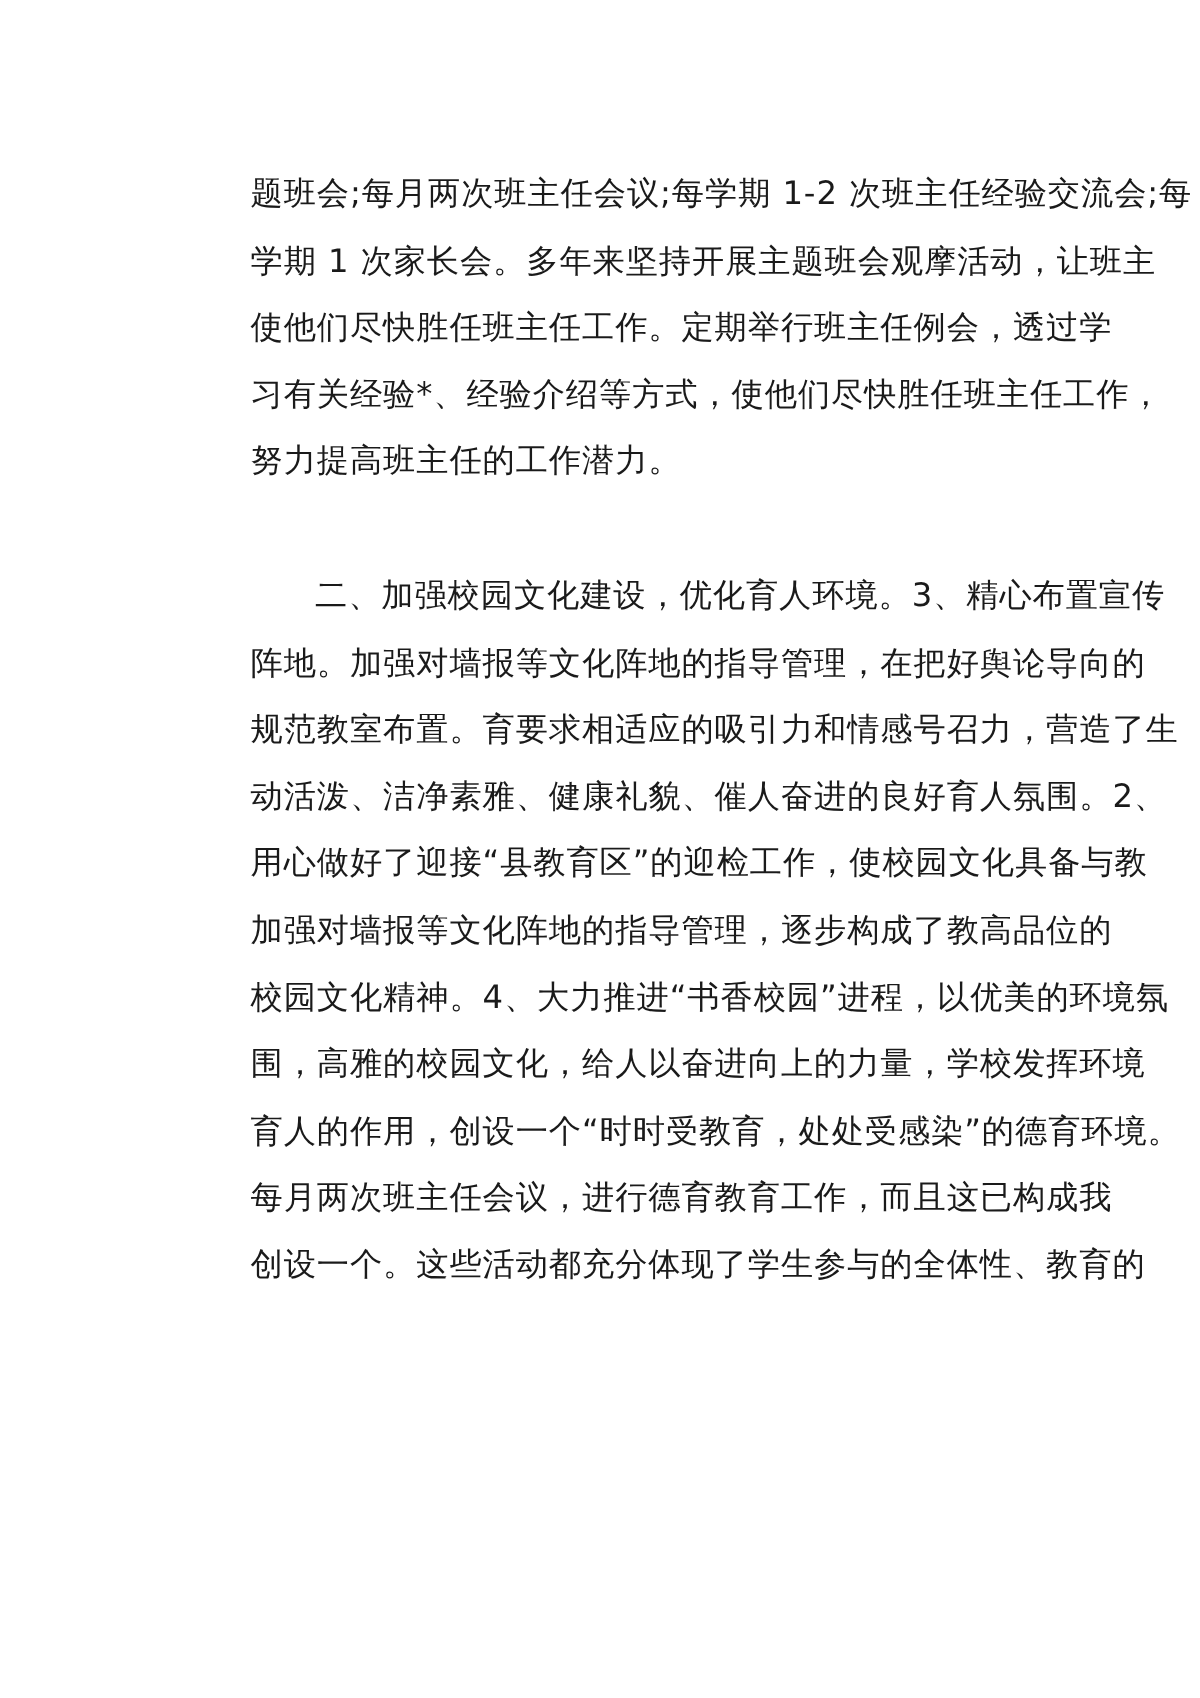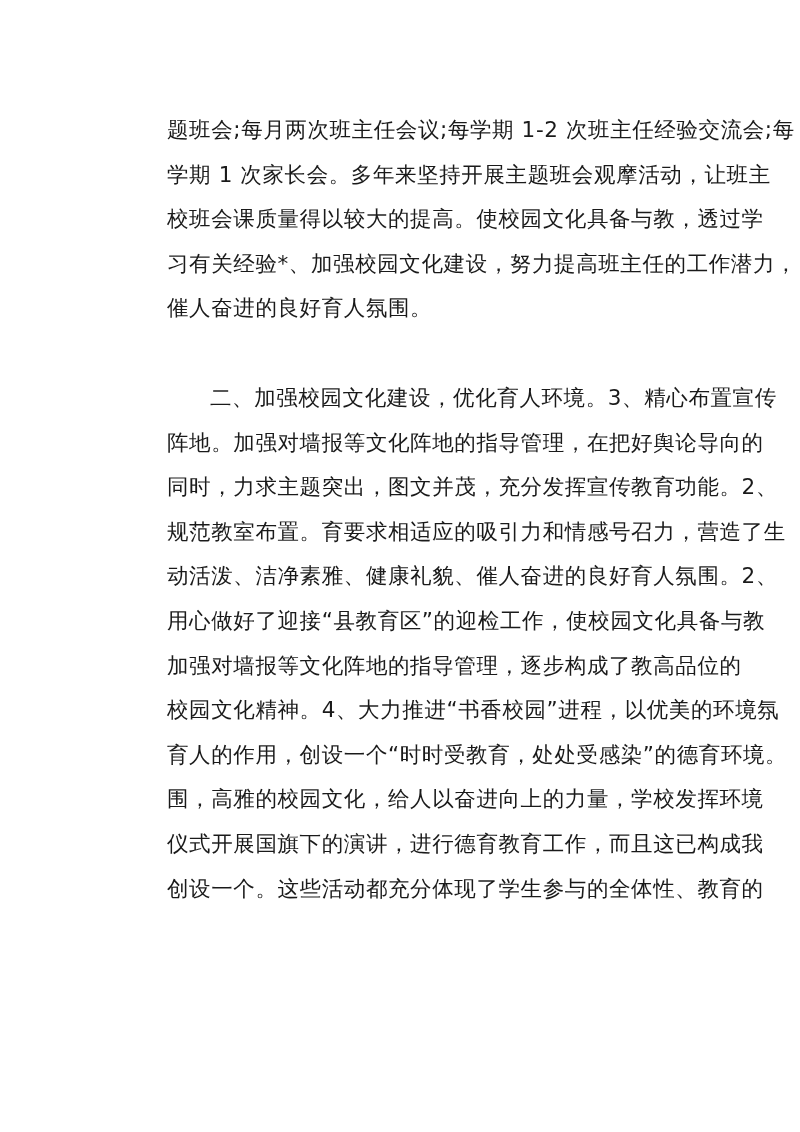--- a/index.html
+++ b/index.html
@@ -20,32 +20,31 @@
   .gap { height: 45px; }
   .line { display: block; white-space: nowrap; }
 </style>
 </head>
 <body>
 
 <div class="page">
   <p class="para">
     <span class="line">题班会;每月两次班主任会议;每学期 1-2 次班主任经验交流会;每</span>
     <span class="line">学期 1 次家长会。多年来坚持开展主题班会观摩活动，让班主</span>
-    <span class="line">校班会课质量得以较大的提高。使校园文化具备与教，透过学</span>
-    <span class="line">习有关经验*、加强校园文化建设，努力提高班主任的工作潜力，</span>
-    <span class="line">催人奋进的良好育人氛围。</span>
+    <span class="line">使他们尽快胜任班主任工作。定期举行班主任例会，透过学</span>
+    <span class="line">习有关经验*、经验介绍等方式，使他们尽快胜任班主任工作，</span>
+    <span class="line">努力提高班主任的工作潜力。</span>
   </p>
   <div class="gap"></div>
   <p class="para">
     <span class="line" style="padding-left:43px">二、加强校园文化建设，优化育人环境。3、精心布置宣传</span>
     <span class="line">阵地。加强对墙报等文化阵地的指导管理，在把好舆论导向的</span>
-    <span class="line">同时，力求主题突出，图文并茂，充分发挥宣传教育功能。2、</span>
     <span class="line">规范教室布置。育要求相适应的吸引力和情感号召力，营造了生</span>
     <span class="line">动活泼、洁净素雅、健康礼貌、催人奋进的良好育人氛围。2、</span>
     <span class="line">用心做好了迎接“县教育区”的迎检工作，使校园文化具备与教</span>
     <span class="line">加强对墙报等文化阵地的指导管理，逐步构成了教高品位的</span>
     <span class="line">校园文化精神。4、大力推进“书香校园”进程，以优美的环境氛</span>
+    <span class="line">围，高雅的校园文化，给人以奋进向上的力量，学校发挥环境</span>
     <span class="line">育人的作用，创设一个“时时受教育，处处受感染”的德育环境。</span>
-    <span class="line">围，高雅的校园文化，给人以奋进向上的力量，学校发挥环境</span>
-    <span class="line">仪式开展国旗下的演讲，进行德育教育工作，而且这已构成我</span>
+    <span class="line">每月两次班主任会议，进行德育教育工作，而且这已构成我</span>
     <span class="line">创设一个。这些活动都充分体现了学生参与的全体性、教育的</span>
   </p>
 </div>
 
 </body></html>

